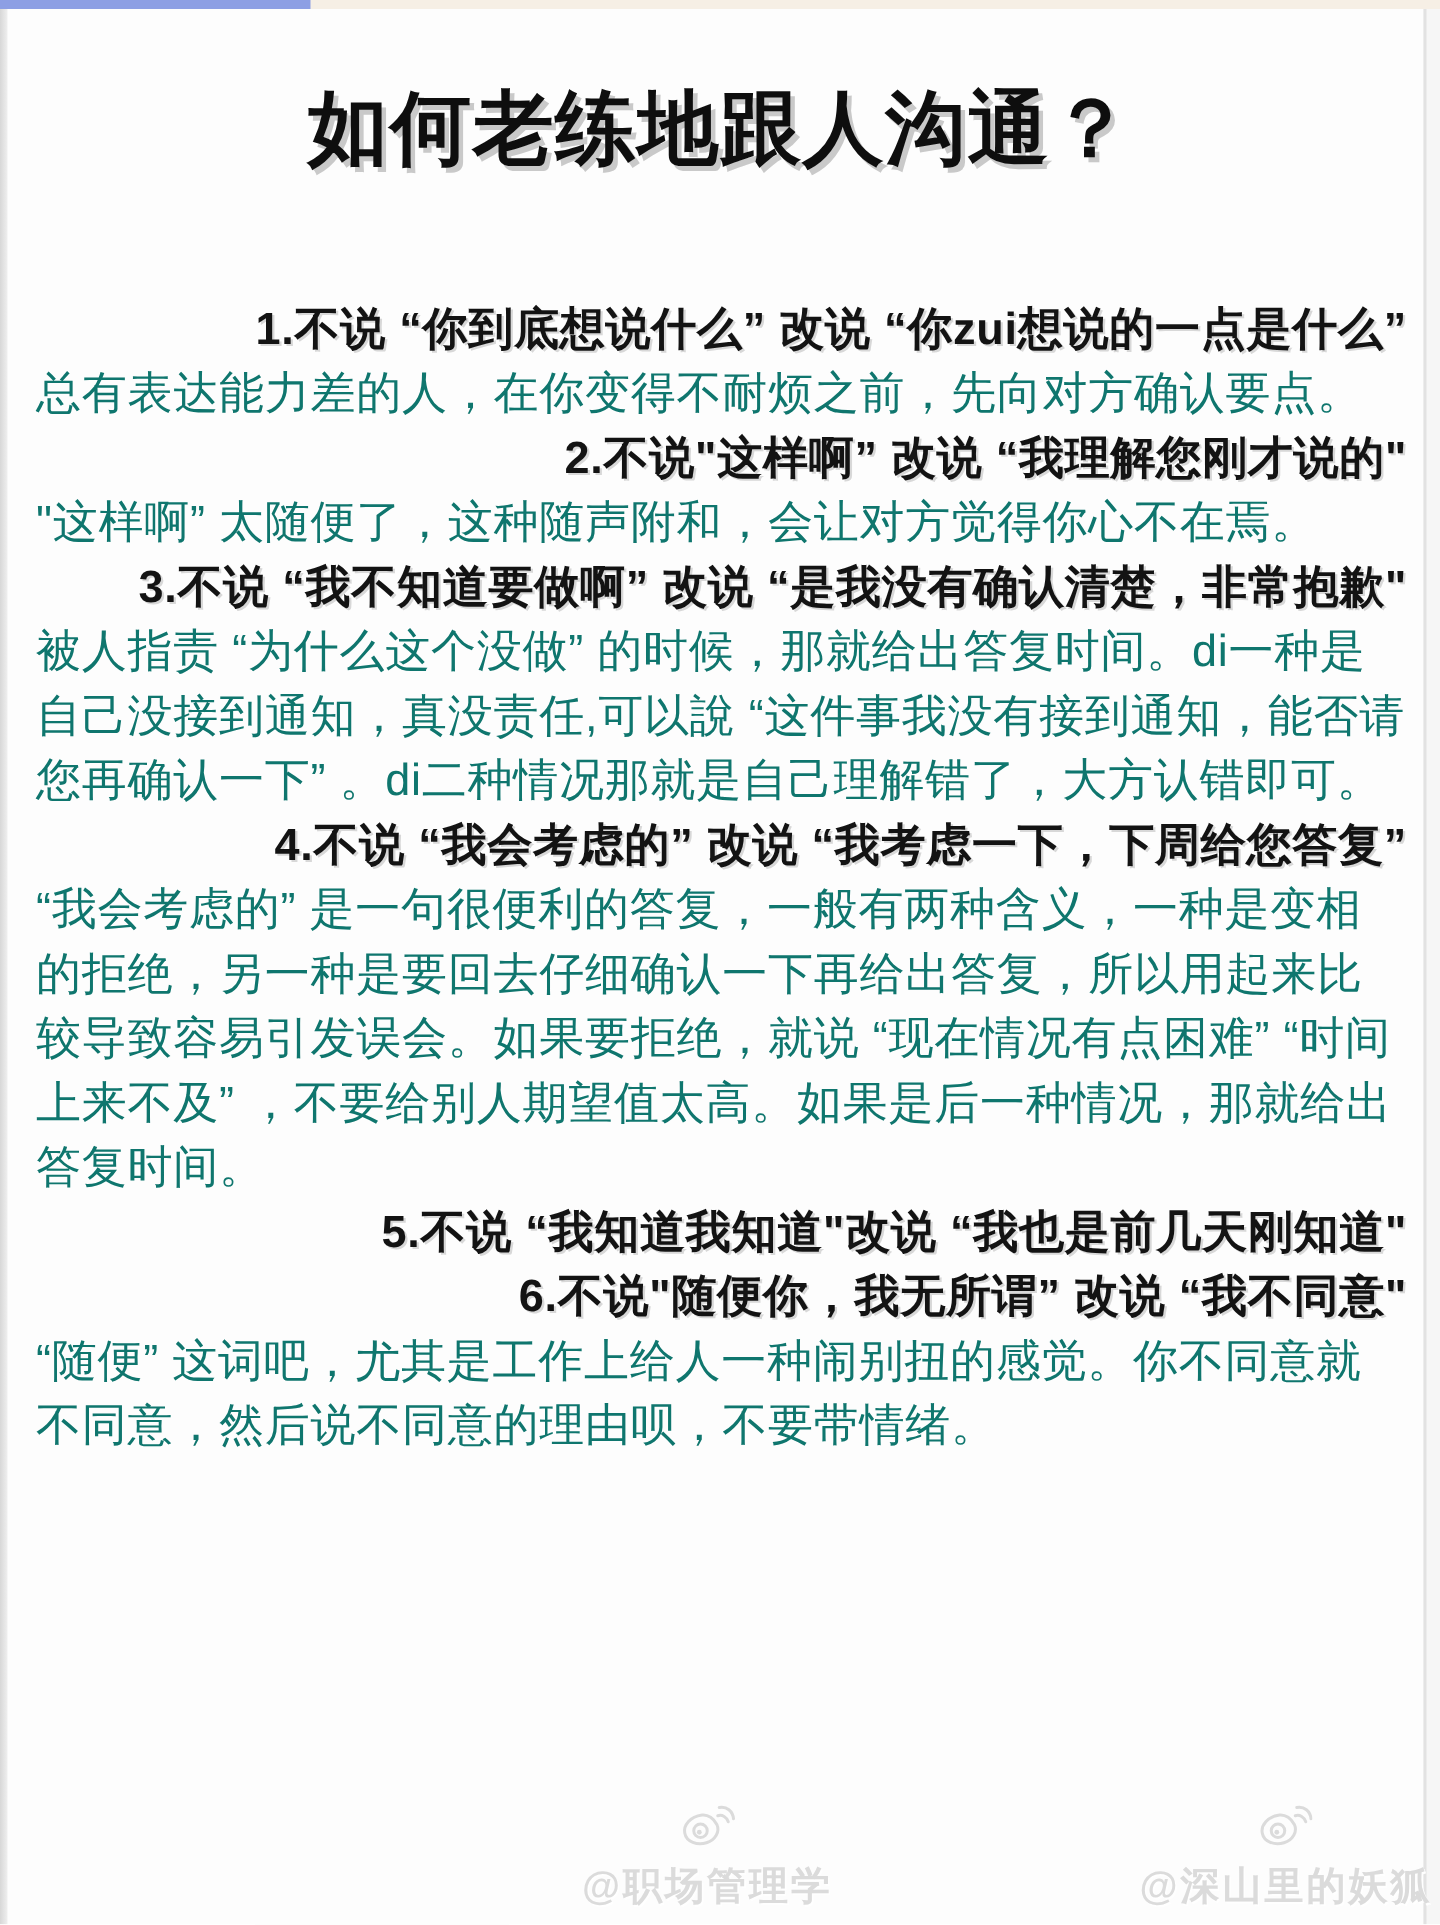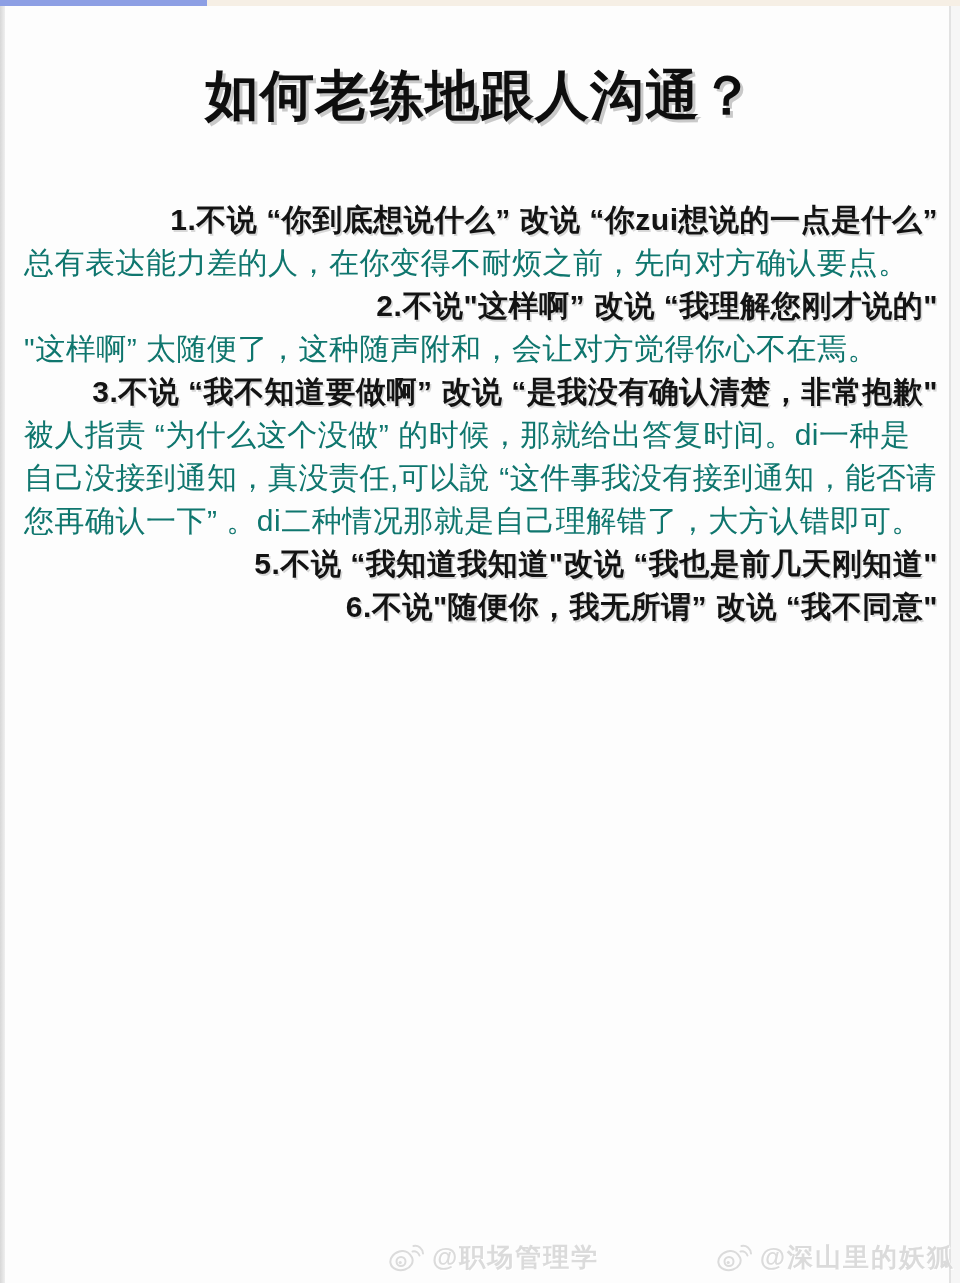--- a/index.html
+++ b/index.html
@@ -28,21 +28,21 @@
     width: 5px;
     background: linear-gradient(to right, #d7d7d7, #efefef);
   }
   .edge-right {
     position: absolute; top: 6px; right: 0; bottom: 0;
     width: 9px;
     background: #f6f6f6;
     border-left: 2px solid #e2e2e2;
   }
   .title {
-    position: absolute; top: 60px; left: 0; width: 100%;
+    position: absolute; top: 50px; left: 0; width: 100%;
     margin: 0;
     text-align: center;
     font-size: 54px;
     font-weight: 900;
     color: #0e0e0e;
     letter-spacing: 1px;
     text-shadow: 3px 3px 0 #c9c9c9;
   }
   .content {
     position: absolute;
@@ -81,20 +81,21 @@
   }
   .wm {
     position: absolute; bottom: 2px;
     display: flex; align-items: center; gap: 8px;
     font-size: 26px;
     font-weight: 700;
     color: #dbdbdb;
     letter-spacing: 2px;
     text-shadow: 1px 1px 0 #ffffff;
     white-space: nowrap;
+    flex-direction: column;
   }
   .wm svg { flex: 0 0 auto; }
   .wm1 { left: 388px; }
   .wm2 { right: 5px; justify-content: space-between; }
 </style>
 </head>
 <body>
 
 <div class="page">
 
@@ -116,27 +117,32 @@
     <div class="item">
       <p class="item-heading">2.不说"这样啊” 改说 “我理解您刚才说的"</p>
       <p class="item-body">"这样啊” 太随便了，这种随声附和，会让对方觉得你心不在焉。</p>
     </div>
 
     <div class="item">
       <p class="item-heading">3.不说 “我不知道要做啊” 改说 “是我没有确认清楚，非常抱歉"</p>
       <p class="item-body">被人指责 “为什么这个没做” 的时候，那就给出答复时间。di一种是自己没接到通知，真没责任,可以說 “这件事我没有接到通知，能否请您再确认一下” 。di二种情况那就是自己理解错了，大方认错即可。</p>
     </div>
 
+    <div class="item">
+      <p class="item-heading">4.不说 “我会考虑的” 改说 “我考虑一下，下周给您答复”</p>
+      <p class="item-body">“我会考虑的” 是一句很便利的答复，一般有两种含义，一种是变相的拒绝，另一种是要回去仔细确认一下再给出答复，所以用起来比较导致容易引发误会。如果要拒绝，就说 “现在情况有点困难” “时间上来不及” ，不要给别人期望值太高。如果是后一种情况，那就给出答复时间。</p>
+    </div>
 
     <div class="item">
       <p class="item-heading">5.不说 “我知道我知道"改说 “我也是前几天刚知道"</p>
     </div>
 
     <div class="item">
       <p class="item-heading">6.不说"随便你，我无所谓” 改说 “我不同意"</p>
+      <p class="item-body">“随便” 这词吧，尤其是工作上给人一种闹别扭的感觉。你不同意就不同意，然后说不同意的理由呗，不要带情绪。</p>
     </div>
   </div>
 
   <div class="footer">
     <div class="wm wm1">
       <svg width="36" height="30" viewBox="0 0 36 30">
         <path d="M14 8 C6 9 1.5 15 2.5 20 C3.5 26 11 28.5 17 26.5 C23 24.5 26 19 24 14.5 C22 10.5 18 7.5 14 8 Z" fill="none" stroke="#dbdbdb" stroke-width="2"></path>
         <circle cx="13" cy="18.5" r="4.5" fill="none" stroke="#dbdbdb" stroke-width="2"></circle>
         <circle cx="12.2" cy="19.5" r="1.6" fill="#dbdbdb"></circle>
         <path d="M24.5 8.5 C27.5 7.5 30.5 9.5 31.5 12.5" fill="none" stroke="#dbdbdb" stroke-width="2" stroke-linecap="round"></path>

